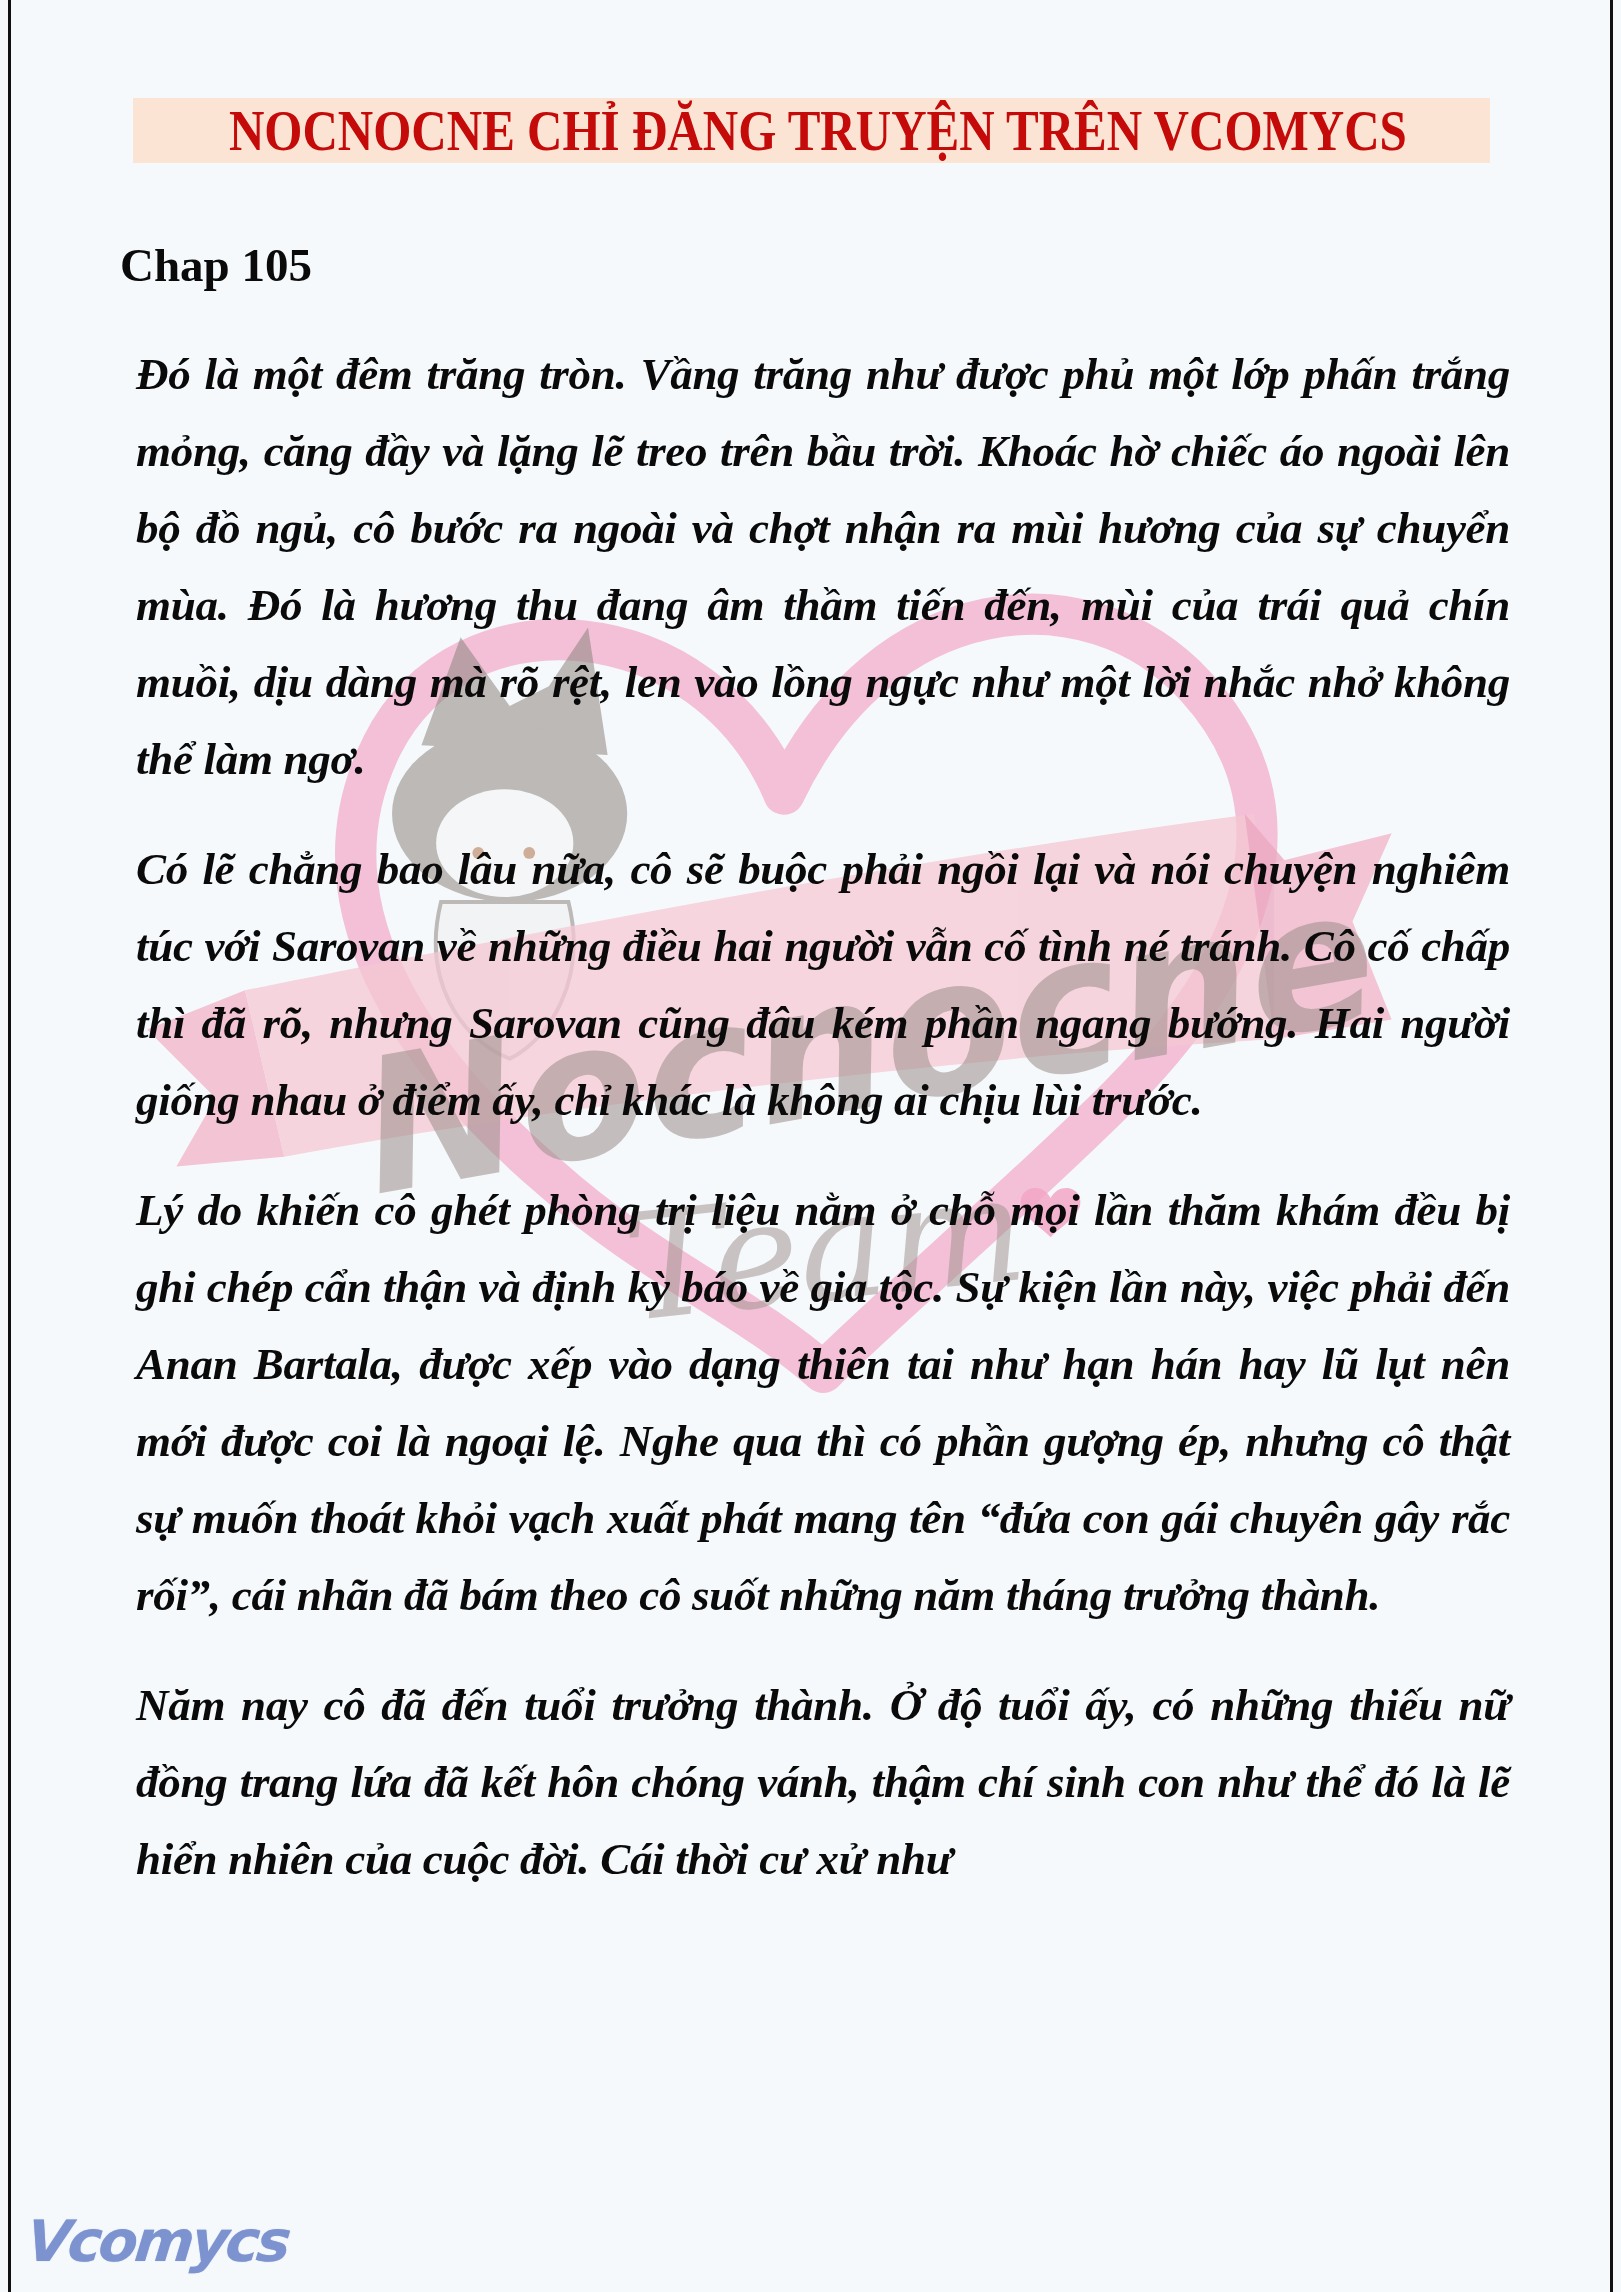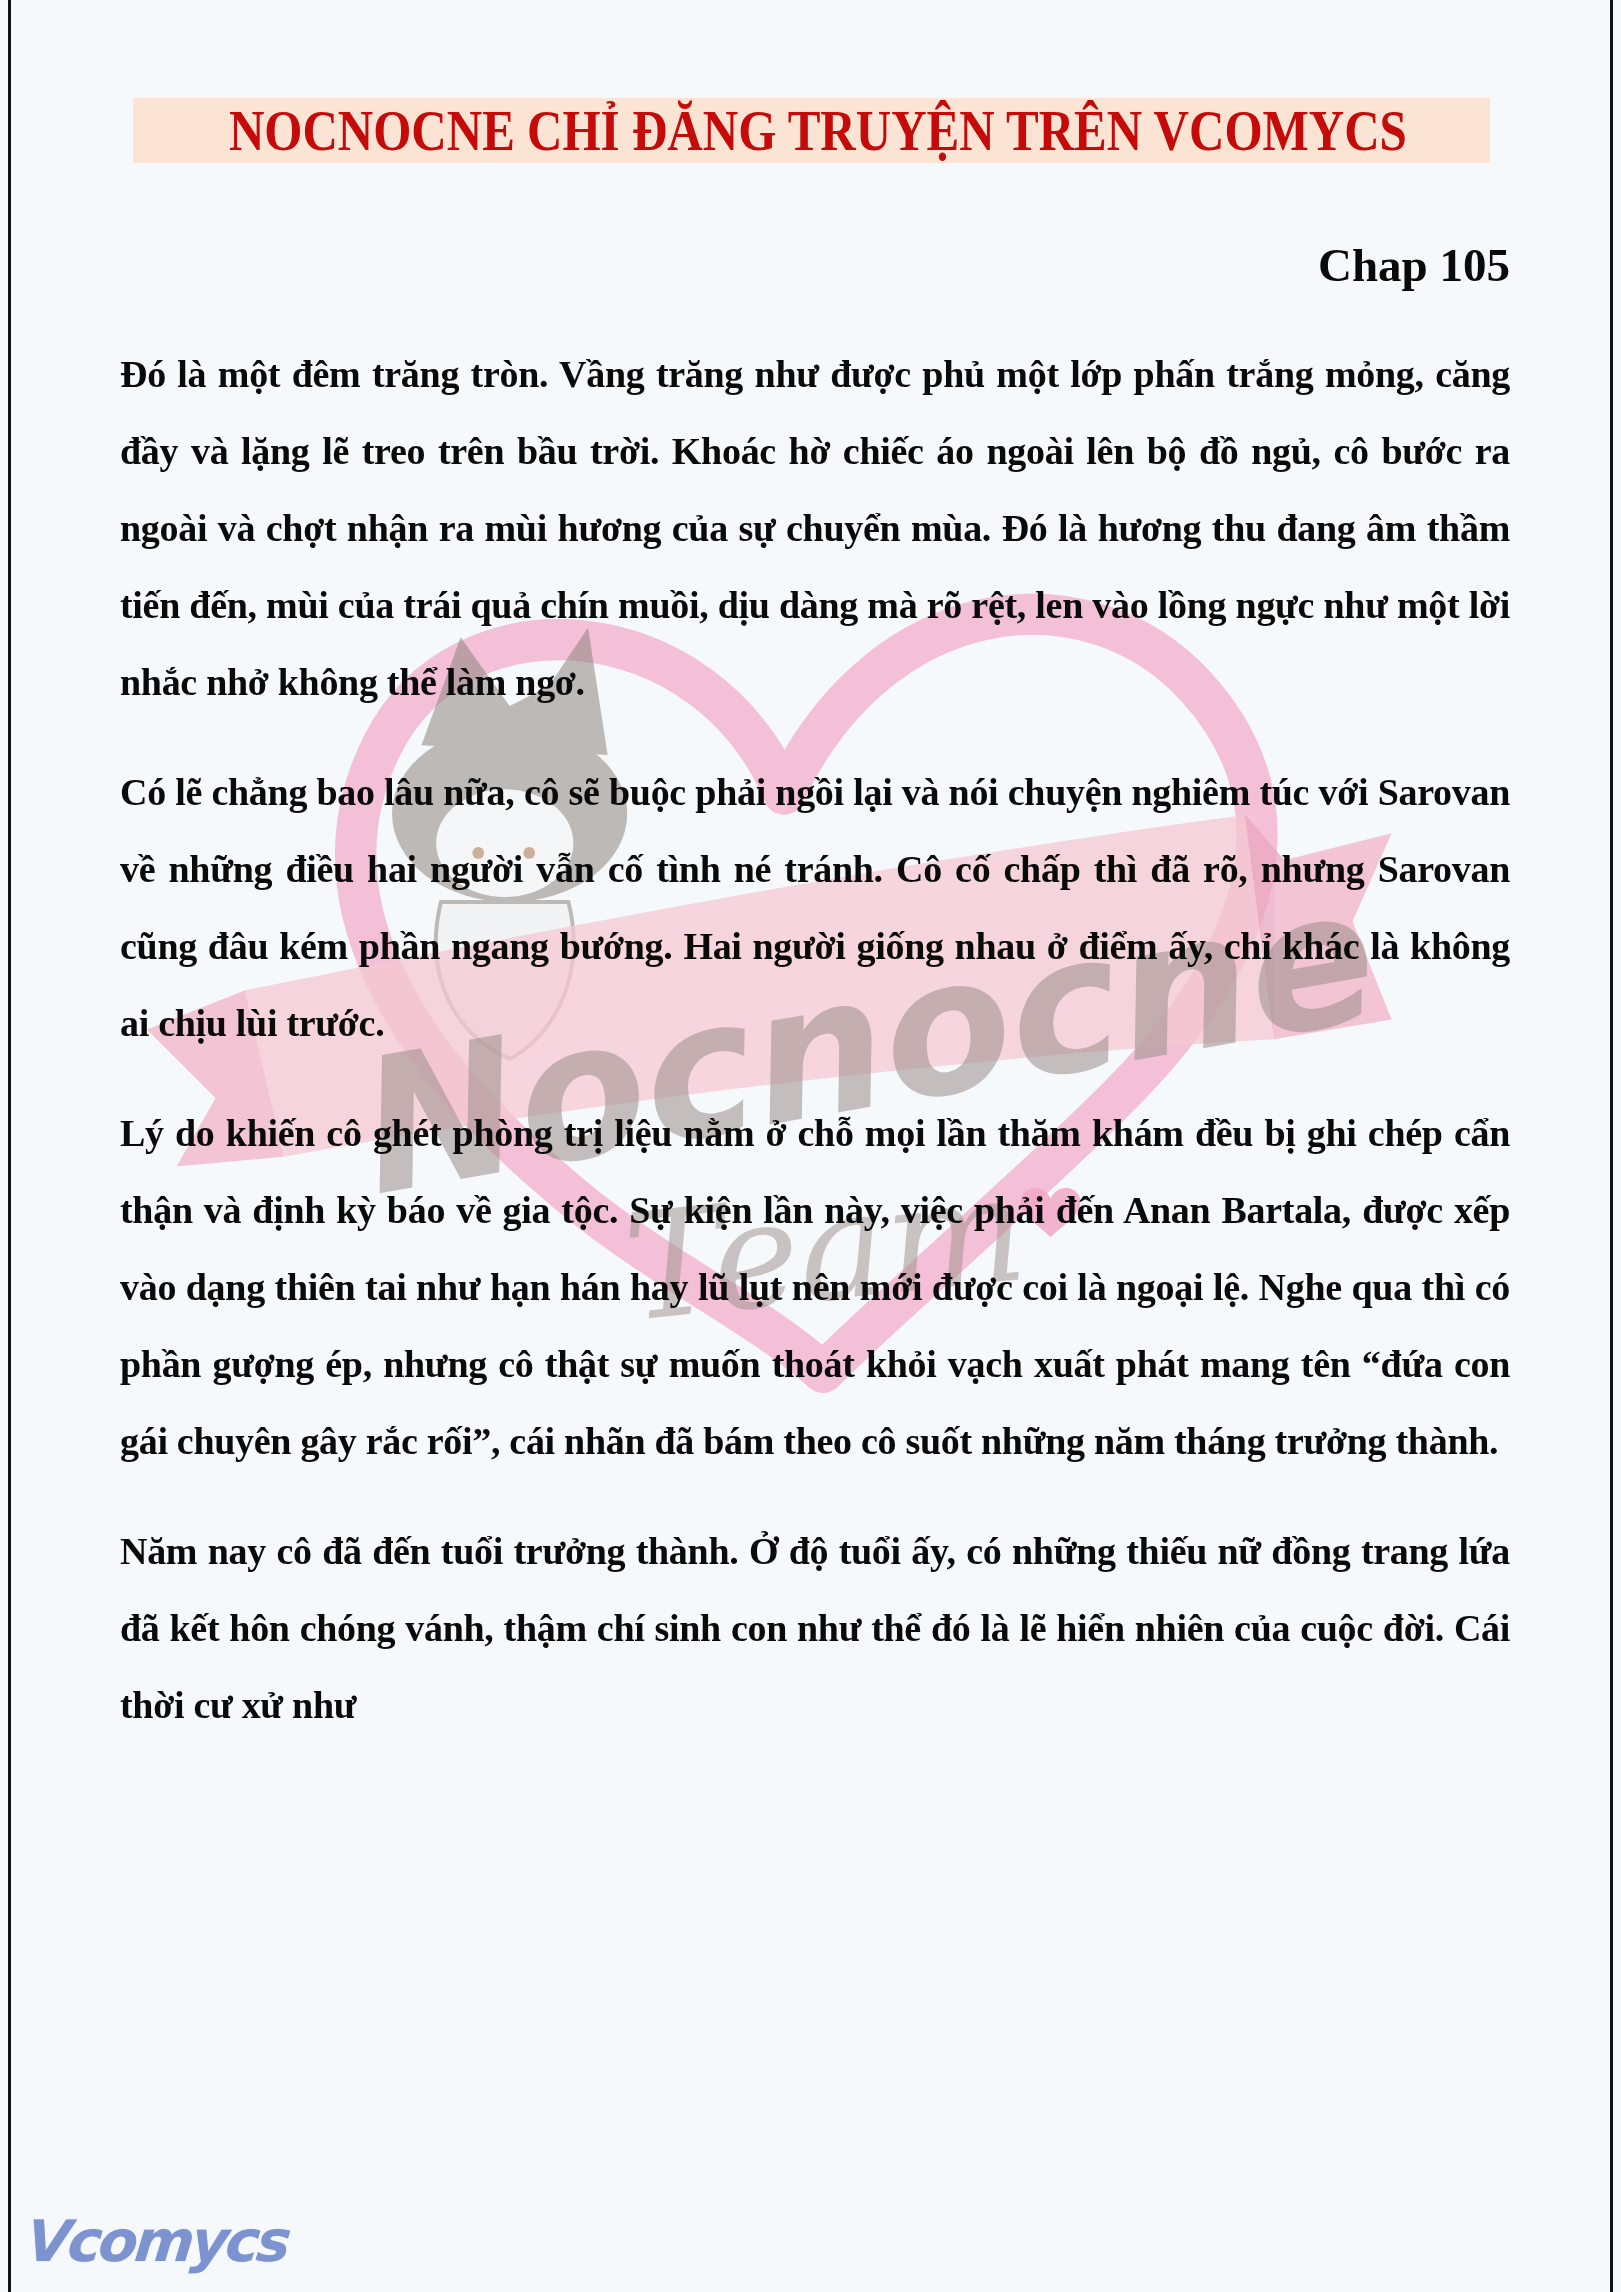--- a/index.html
+++ b/index.html
@@ -63,29 +63,29 @@
       top: 227px;
       width: 1390px;
       z-index: 2;
       color: #0a0a0a;
     }
     .chapter-title {
       font-weight: bold;
       font-size: 47px;
       line-height: 76px;
       margin: 0 0 33px 0;
-      text-align: right;
     }
     .paragraph {
       font-weight: bold;
-      font-size: 38px;
+      font-size: 45px;
       line-height: 77px;
       text-align: justify;
-      margin: 0 0 33px 0;
+      margin: 0 0 33px 16px;
       letter-spacing: -0.3px;
+      font-style: italic;
     }
 
     .logo {
       position: absolute;
       left: 27.4px;
       top: 2213px;
       z-index: 2;
       display: flex;
       align-items: flex-end;
     }

